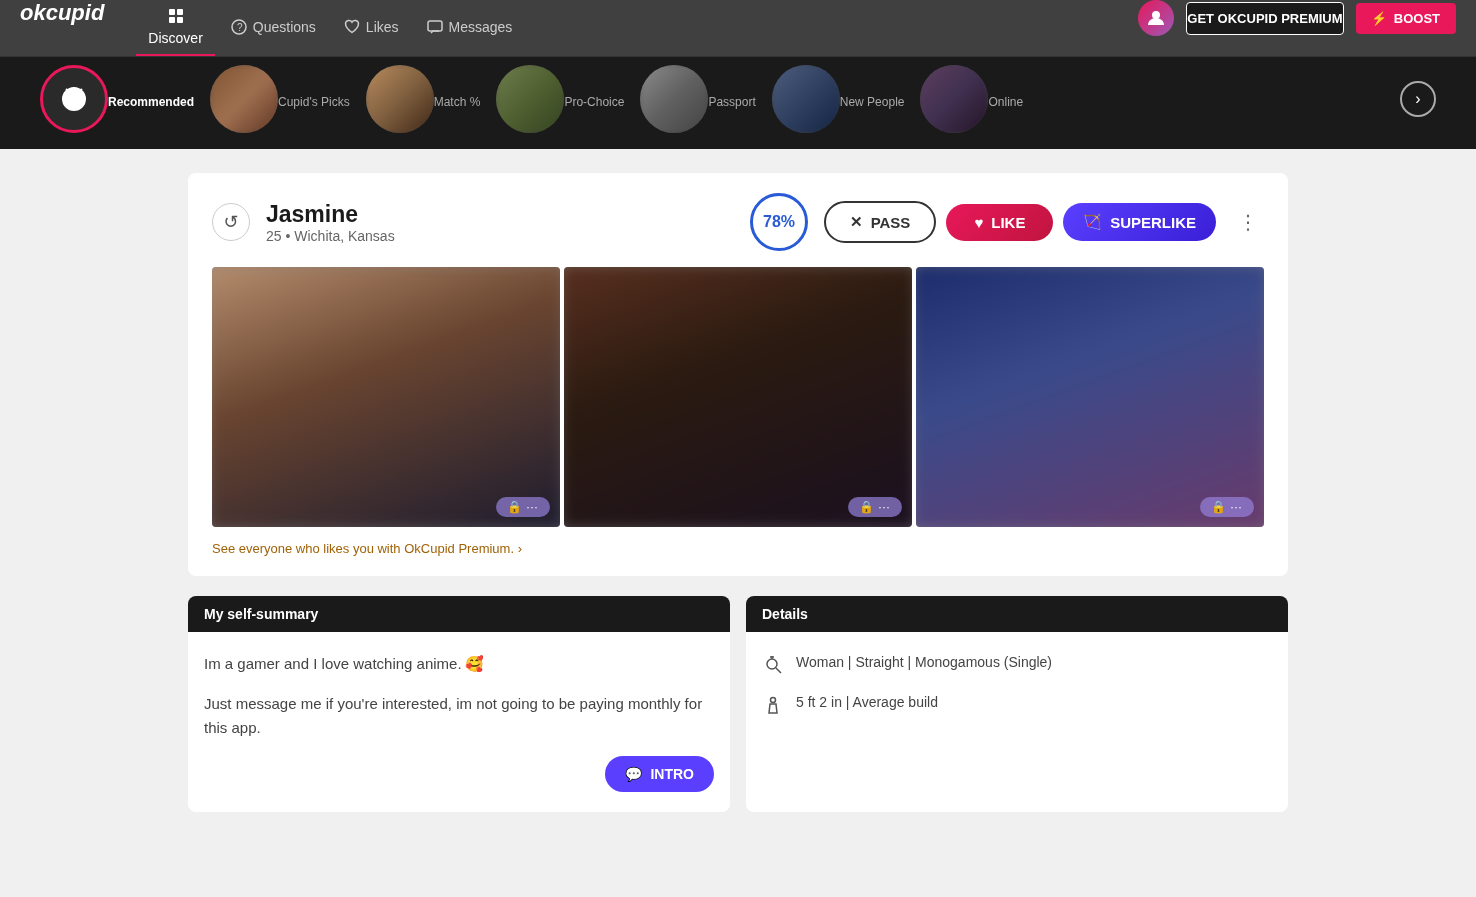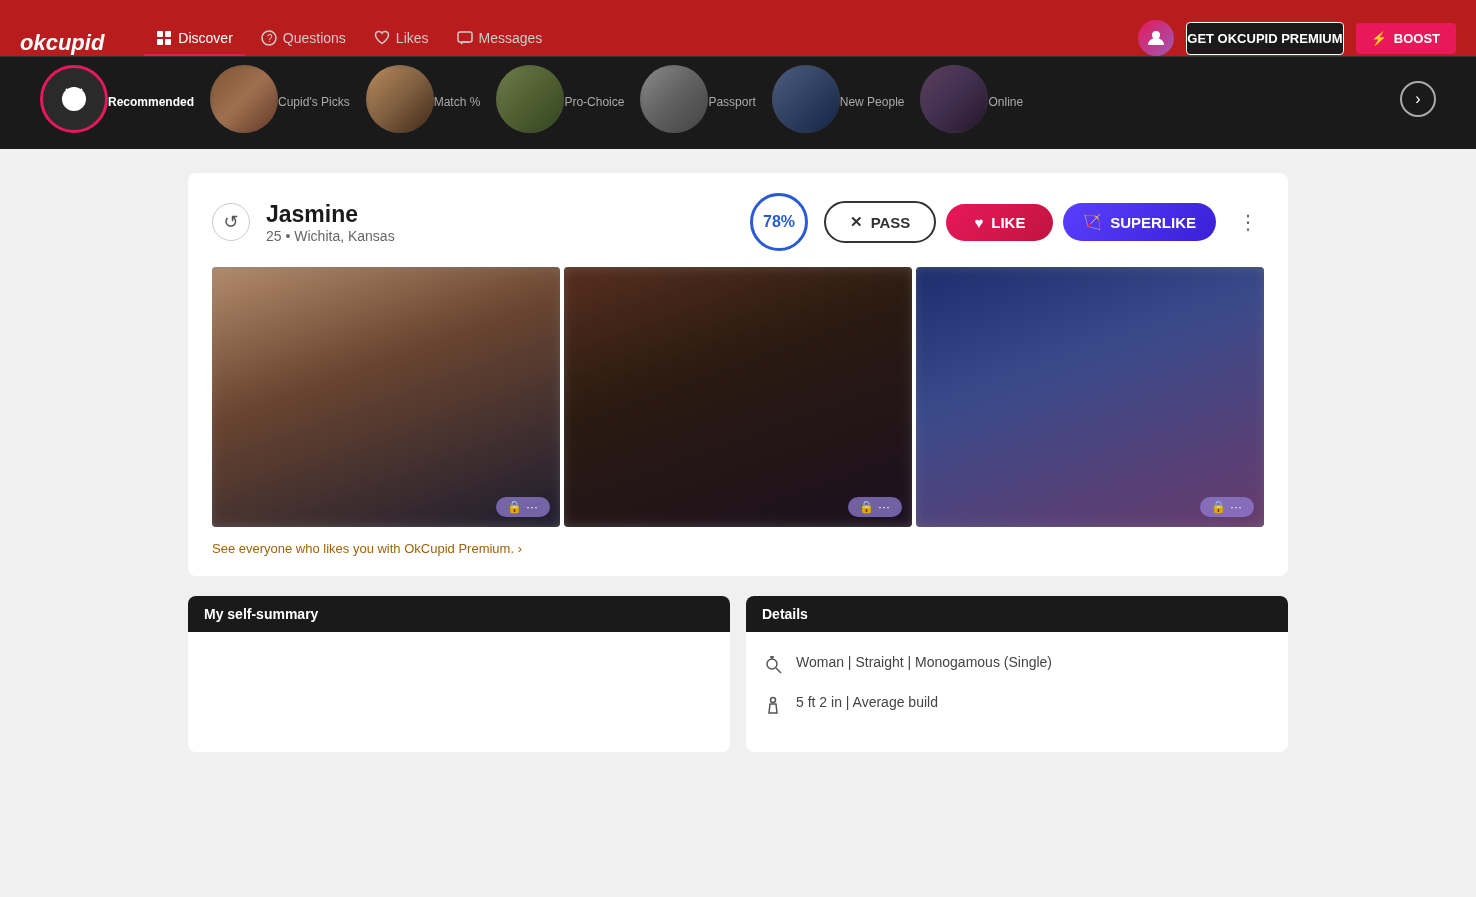--- a/index.html
+++ b/index.html
@@ -1,25 +1,25 @@
 <!DOCTYPE html>
 <html><head>
   <meta charset="utf-8">
   <style>
     * { box-sizing: border-box; margin: 0; padding: 0; }
     body { font-family: -apple-system, BlinkMacSystemFont, 'Segoe UI', sans-serif; background: #f0f0f0; }
 
     
     .navbar {
-      background: #b91c1c;
-      display: flex;
-      align-items: flex-end;
+      background: #404040;
+      display: flex;
+      align-items: flex-start;
       padding: 0 20px;
       height: 56px;
-      gap: 32px;
+      gap: 24px;
     }
     .logo {
       color: white;
       font-size: 22px;
       font-weight: bold;
       font-style: italic;
       margin-right: 8px;
     }
     .nav-links {
       display: flex;
@@ -33,20 +33,21 @@
       gap: 6px;
       padding: 8px 12px;
       font-size: 14px;
       cursor: pointer;
       border-bottom: 2px solid transparent;
       text-decoration: none;
     }
     .nav-link.active {
       color: white;
       border-bottom: 2px solid #e8185a;
+      flex-direction: column;
     }
     .nav-right {
       display: flex;
       align-items: center;
       gap: 12px;
       margin-left: auto;
     }
     .avatar-placeholder {
       width: 36px;
       height: 36px;
@@ -563,20 +564,30 @@
 
     <div class="premium-prompt">
       <span>See everyone who likes you with OkCupid Premium. ›</span>
     </div>
   </div>
 
   <div class="info-panels">
 
     <div class="info-panel">
       <div class="info-panel-header">My self-summary</div>
+      <div class="info-panel-body">
+        <p class="summary-text">Im a gamer and I love watching anime. 🥰</p>
+        <p class="summary-text">Just message me if you're interested, im not going to be paying monthly for this app.</p>
+        <div class="intro-btn">
+          <button class="btn-intro">
+            <span>💬</span>
+            <span>INTRO</span>
+          </button>
+        </div>
+      </div>
     </div>
 
     <div class="info-panel">
       <div class="info-panel-header">Details</div>
       <div class="info-panel-body">
 
         <div class="detail-row">
           <div class="detail-icon">
             <svg width="20" height="20" viewBox="0 0 20 20" fill="none" stroke="#555" stroke-width="1.5">
               <circle cx="9" cy="9" r="5"></circle>

